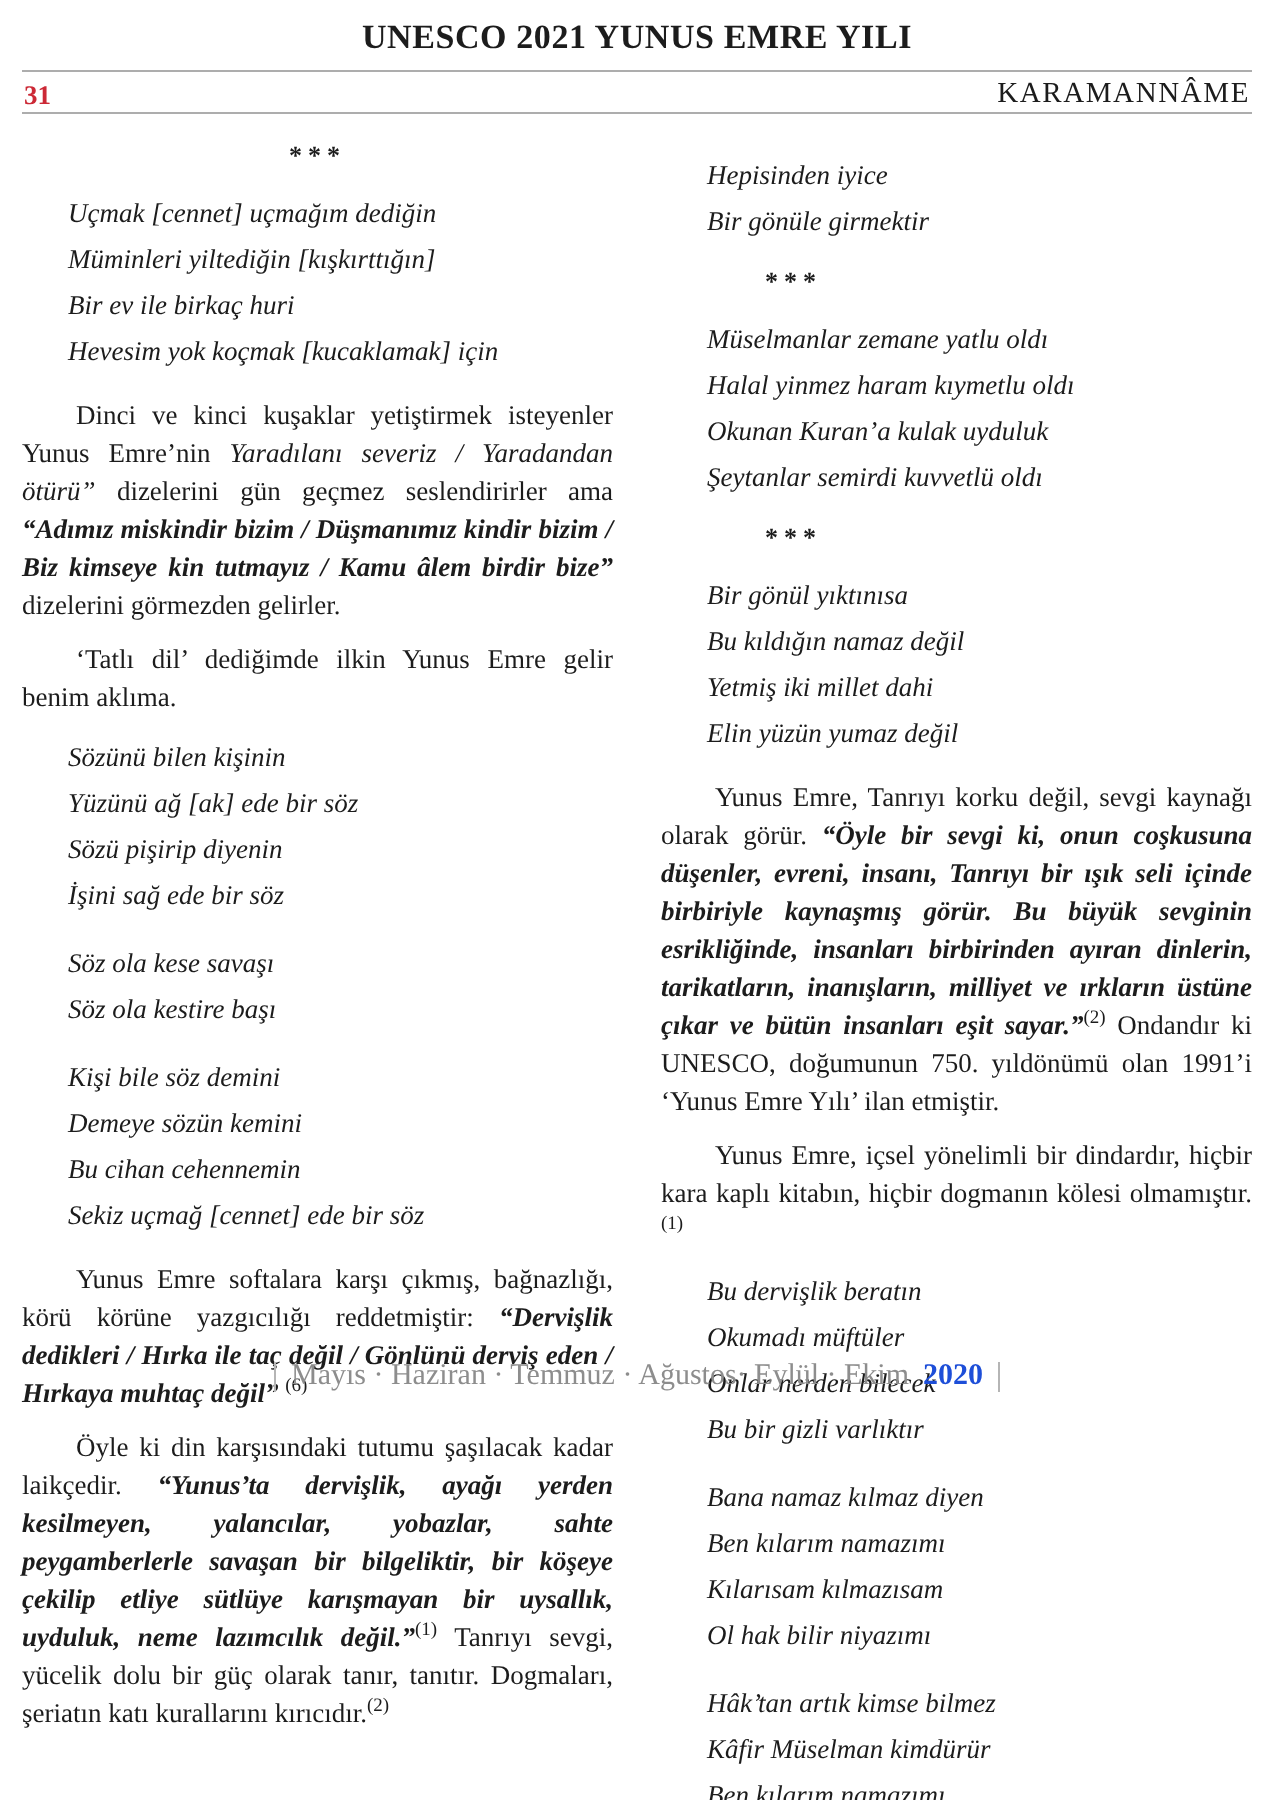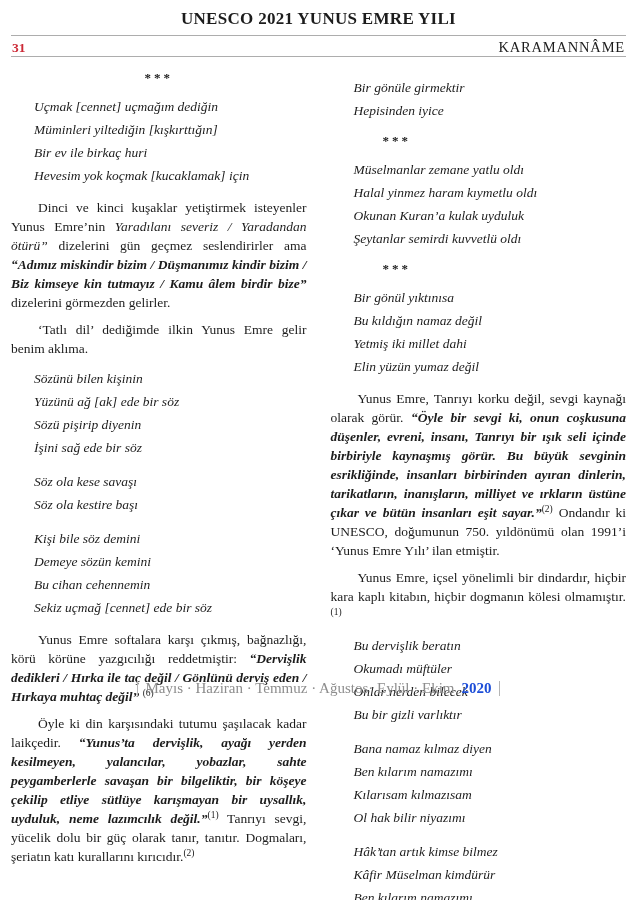--- a/index.html
+++ b/index.html
@@ -75,22 +75,22 @@
           <div class="poem-line">Kişi bile söz demini</div>
           <div class="poem-line">Demeye sözün kemini</div>
           <div class="poem-line">Bu cihan cehennemin</div>
           <div class="poem-line">Sekiz uçmağ [cennet] ede bir söz</div>
         </div>
         <p class="para"><span>Yunus Emre softalara karşı çıkmış, bağnazlığı, körü körüne yazgıcılığı reddetmiştir: </span><span class="bit">“Dervişlik dedikleri / Hırka ile taç değil / Gönlünü derviş eden / Hırkaya muhtaç değil” </span><span class="sup">(6)</span></p>
         <p class="para"><span>Öyle ki din karşısındaki tutumu şaşılacak kadar laikçedir. </span><span class="bit">“Yunus’ta dervişlik, ayağı yerden kesilmeyen, yalancılar, yobazlar, sahte peygamberlerle savaşan bir bilgeliktir, bir köşeye çekilip etliye sütlüye karışmayan bir uysallık, uyduluk, neme lazımcılık değil.”</span><span class="sup">(1)</span><span> Tanrıyı sevgi, yücelik dolu bir güç olarak tanır, tanıtır. Dogmaları, şeriatın katı kurallarını kırıcıdır.</span><span class="sup">(2)</span></p>
       </div>
     <div class="col col-right">
         <div class="poem">
+          <div class="poem-line">Hepisinden iyice</div>
           <div class="poem-line">Bir gönüle girmektir</div>
-          <div class="poem-line">Hepisinden iyice</div>
         </div>
         <div class="stars">***</div>
         <div class="poem">
           <div class="poem-line">Müselmanlar zemane yatlu oldı</div>
           <div class="poem-line">Halal yinmez haram kıymetlu oldı</div>
           <div class="poem-line">Okunan Kuran’a kulak uyduluk</div>
           <div class="poem-line">Şeytanlar semirdi kuvvetlü oldı</div>
         </div>
         <div class="stars">***</div>
         <div class="poem">

